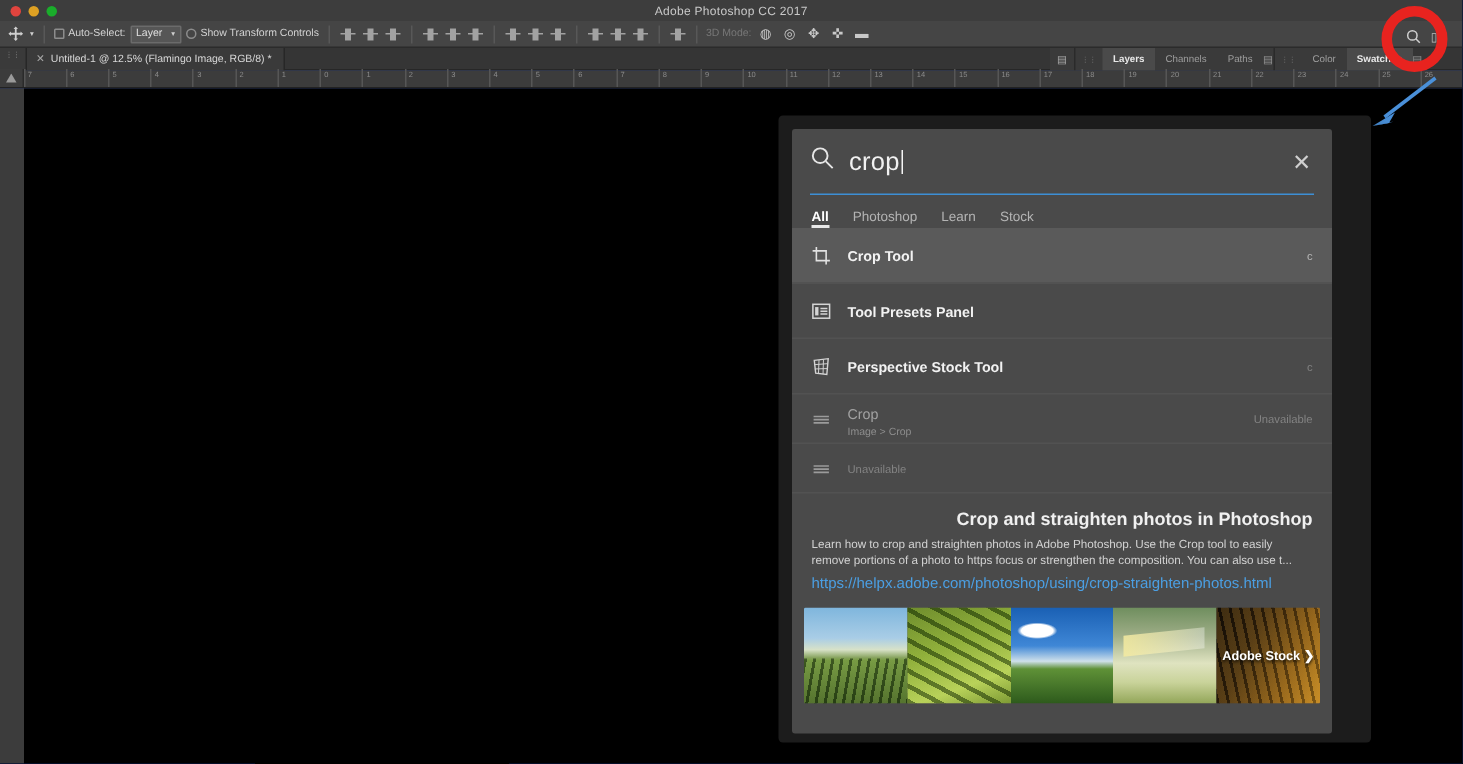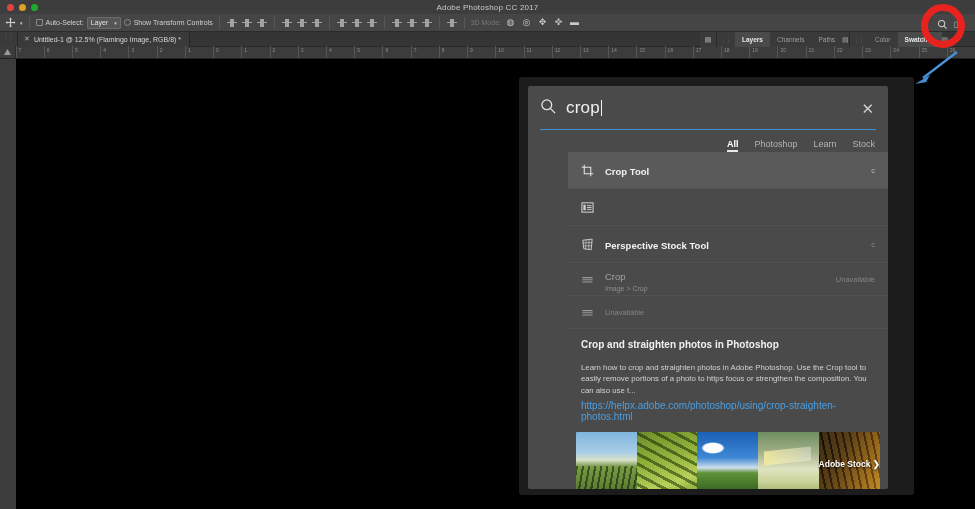--- a/index.html
+++ b/index.html
@@ -131,51 +131,51 @@
   .search-input-txt {
     font-size:17px; color:#f1f1f1; flex:1; position:relative; letter-spacing:.2px;
   }
   .caret-bar {
     display:inline-block; width:1px; height:16px; background:#f5f5f5; vertical-align:-3px; margin-left:1px;
   }
   .close-x { color:#cfcfcf; font-size:15px; line-height:1; cursor:default; }
   .underline-blue { position:absolute; left:12px; right:12px; bottom:0; height:1px; background:#3d8fd6; }
 
   .tabs {
-    height:22px; display:flex; align-items:flex-end; gap:16px; padding:0 13px; flex:0 0 auto;justify-content:flex-end;
+    height:22px; display:flex; align-items:flex-end; gap:16px; padding:0 13px; flex:0 0 auto;
   }
   .tab {
     font-size:9px; color:#b4b4b4; padding-bottom:3px; position:relative;
   }
   .tab.active { color:#ffffff; font-weight:bold; }
   .tab.active::after {
     content:""; position:absolute; left:0; right:0; bottom:0; height:2px; background:#e8e8e8;
   }
 
-  .results { flex:1 1 auto; display:flex; flex-direction:column;padding-left:40px; }
+  .results { flex:1 1 auto; display:flex; flex-direction:column; }
 
   .res-row {
     display:flex; align-items:center; height:37px; padding:0 13px 0 12px;
     border-bottom:1px solid #525252; gap:11px;
   }
   .res-row.selected { background:#5a5a5a; }
   .res-ic {
     width:14px; height:14px; flex:0 0 14px; display:flex; align-items:center; justify-content:center;
     color:#d4d4d4;
   }
   .res-text { flex:1 1 auto; min-width:0; }
   .res-title { font-size:9.5px; color:#f2f2f2; font-weight:bold; line-height:1.25; }
   .res-title.muted { color:#a2a2a2; font-weight:normal; font-size:9.5px; }
   .res-sub { font-size:7px; color:#8e8e8e; margin-top:1px; }
   .res-right { font-size:7.5px; color:#b9b9b9; flex:0 0 auto; }
   .res-right.dim { color:#838383; }
   .res-row.tall { height:33px; }
 
   .help-block { padding:10px 13px 6px 13px; }
-  .help-title { font-size:10px; color:#f0f0f0; font-weight:bold; margin-bottom:12px; }
+  .help-title { font-size:12px; color:#f0f0f0; font-weight:bold; margin-bottom:4px;text-align:right; }
   .help-body { font-size:7.8px; color:#d2d2d2; line-height:1.45; }
   .help-link { font-size:10px; color:#4b9fe3; margin-top:4px; }
 
   .thumbs-wrap { padding:4px 8px 8px 8px; }
   .thumbs { display:flex; height:64px; border-radius:1px; overflow:hidden; }
   .thumb { flex:1 1 0; position:relative; }
   .t1 { background:
       linear-gradient(to bottom,#7fb6dd 0%,#a9cde6 32%,#d8e2c8 44%,#6d8f3c 55%,#3f5a20 100%); }
   .t1::after{content:"";position:absolute;left:0;right:0;bottom:0;height:46%;
       background:repeating-linear-gradient(100deg,rgba(20,40,10,.55) 0 2px,rgba(150,190,90,.25) 2px 6px);}
@@ -451,20 +451,23 @@
         <div class="res-row">
           <span class="res-ic">
             <svg width="13" height="13" viewBox="0 0 14 14">
                 <rect x="1" y="2" width="12" height="10" fill="none" stroke="#d4d4d4" stroke-width="1.1"></rect>
                 <rect x="2.6" y="4" width="2.4" height="6" fill="#d4d4d4"></rect>
                 <line x1="6.4" y1="5" x2="11.4" y2="5" stroke="#d4d4d4" stroke-width="1"></line>
                 <line x1="6.4" y1="7" x2="11.4" y2="7" stroke="#d4d4d4" stroke-width="1"></line>
                 <line x1="6.4" y1="9" x2="11.4" y2="9" stroke="#d4d4d4" stroke-width="1"></line>
               </svg>
           </span>
+          <span class="res-text">
+            <span class="res-title">Tool Presets Panel</span>
+          </span>
           <span class="res-right"></span>
         </div>
 
         <div class="res-row">
           <span class="res-ic">
             <svg width="13" height="13" viewBox="0 0 14 14">
                 <path d="M2 2.4 L12 1.2 L11 12.6 L3 11.6 Z" fill="none" stroke="#d4d4d4" stroke-width="1"></path>
                 <line x1="2" y1="5.5" x2="11.6" y2="4.8" stroke="#d4d4d4" stroke-width=".7"></line>
                 <line x1="2.4" y1="8.6" x2="11.3" y2="8.3" stroke="#d4d4d4" stroke-width=".7"></line>
                 <line x1="5.4" y1="2.1" x2="5" y2="11.9" stroke="#d4d4d4" stroke-width=".7"></line>

